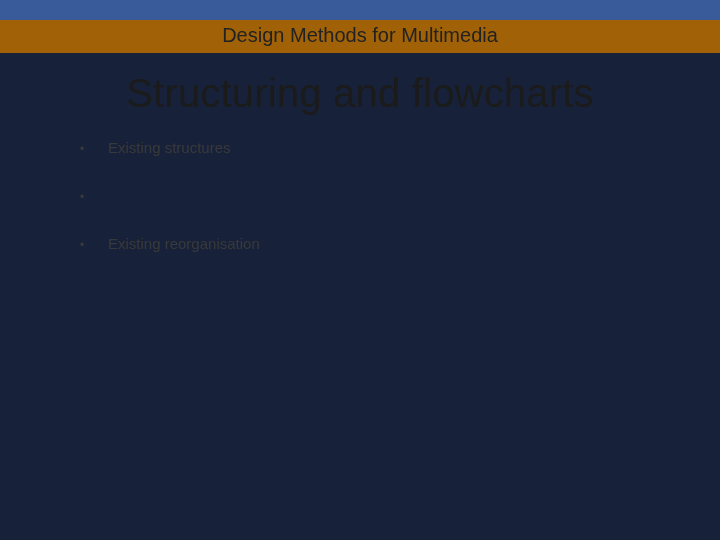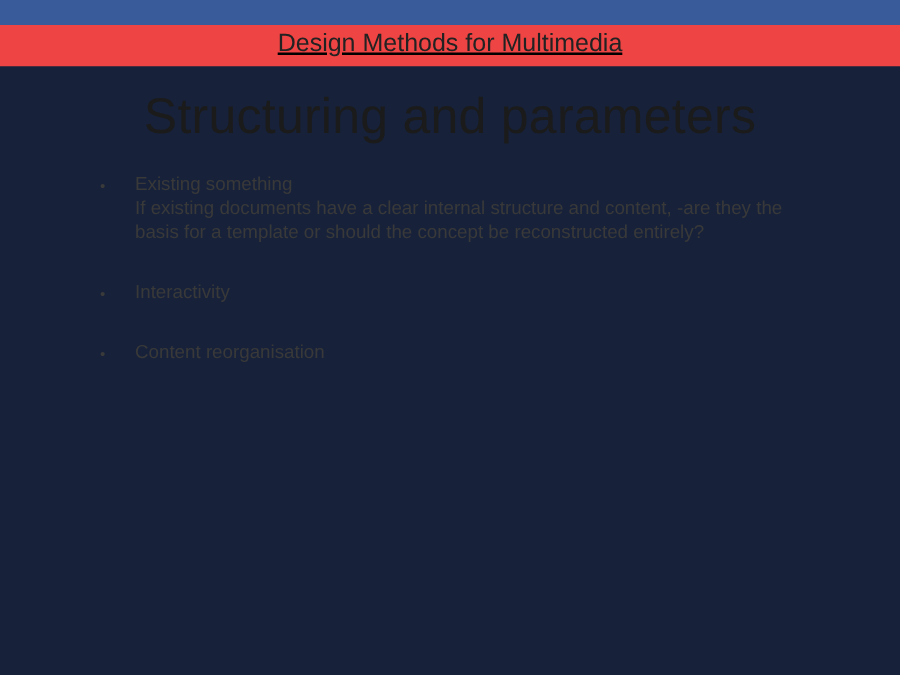--- a/index.html
+++ b/index.html
@@ -7,23 +7,22 @@
     body { background: #17223a; font-family: Arial, Helvetica, sans-serif; }
 
     .top-stripe {
       width: 100%;
       height: 20px;
       background: #3a5b9a;
     }
 
     .subheader-band {
       width: 100%;
-      background: #ef4444;
+      background: #a16207;
       padding: 4px 0 6px 0;
-      text-decoration: underline;
     }
     .subheader-text {
       text-align: center;
       color: #222;
       font-size: 20px;
       font-weight: 400;
     }
 
     .slide-title {
       color: #1b1b1b;
@@ -69,39 +68,37 @@
   </style>
 </head>
 <body>
 
 <div class="top-stripe"></div>
 
 <div class="subheader-band">
   <div class="subheader-text">Design Methods for Multimedia</div>
 </div>
 
-<h1 class="slide-title">Structuring and parameters</h1>
+<h1 class="slide-title">Structuring and flowcharts</h1>
 
 <div class="content">
 
   <div class="bullet-row">
     <div class="bullet-marker">•</div>
     <div class="bullet-body">
-      <span class="bullet-title">Existing something</span>
-      <span class="bullet-desc">If existing documents have a clear internal structure and content, -are they the basis for a template or should the concept be reconstructed entirely?</span>
+      <span class="bullet-title">Existing structures</span>
     </div>
   </div>
 
   <div class="bullet-row">
     <div class="bullet-marker">•</div>
     <div class="bullet-body">
-      <span class="bullet-title">Interactivity</span>
     </div>
   </div>
 
   <div class="bullet-row">
     <div class="bullet-marker">•</div>
     <div class="bullet-body">
-      <span class="bullet-title">Content reorganisation</span>
+      <span class="bullet-title">Existing reorganisation</span>
     </div>
   </div>
 
 </div>
 
 </body></html>

